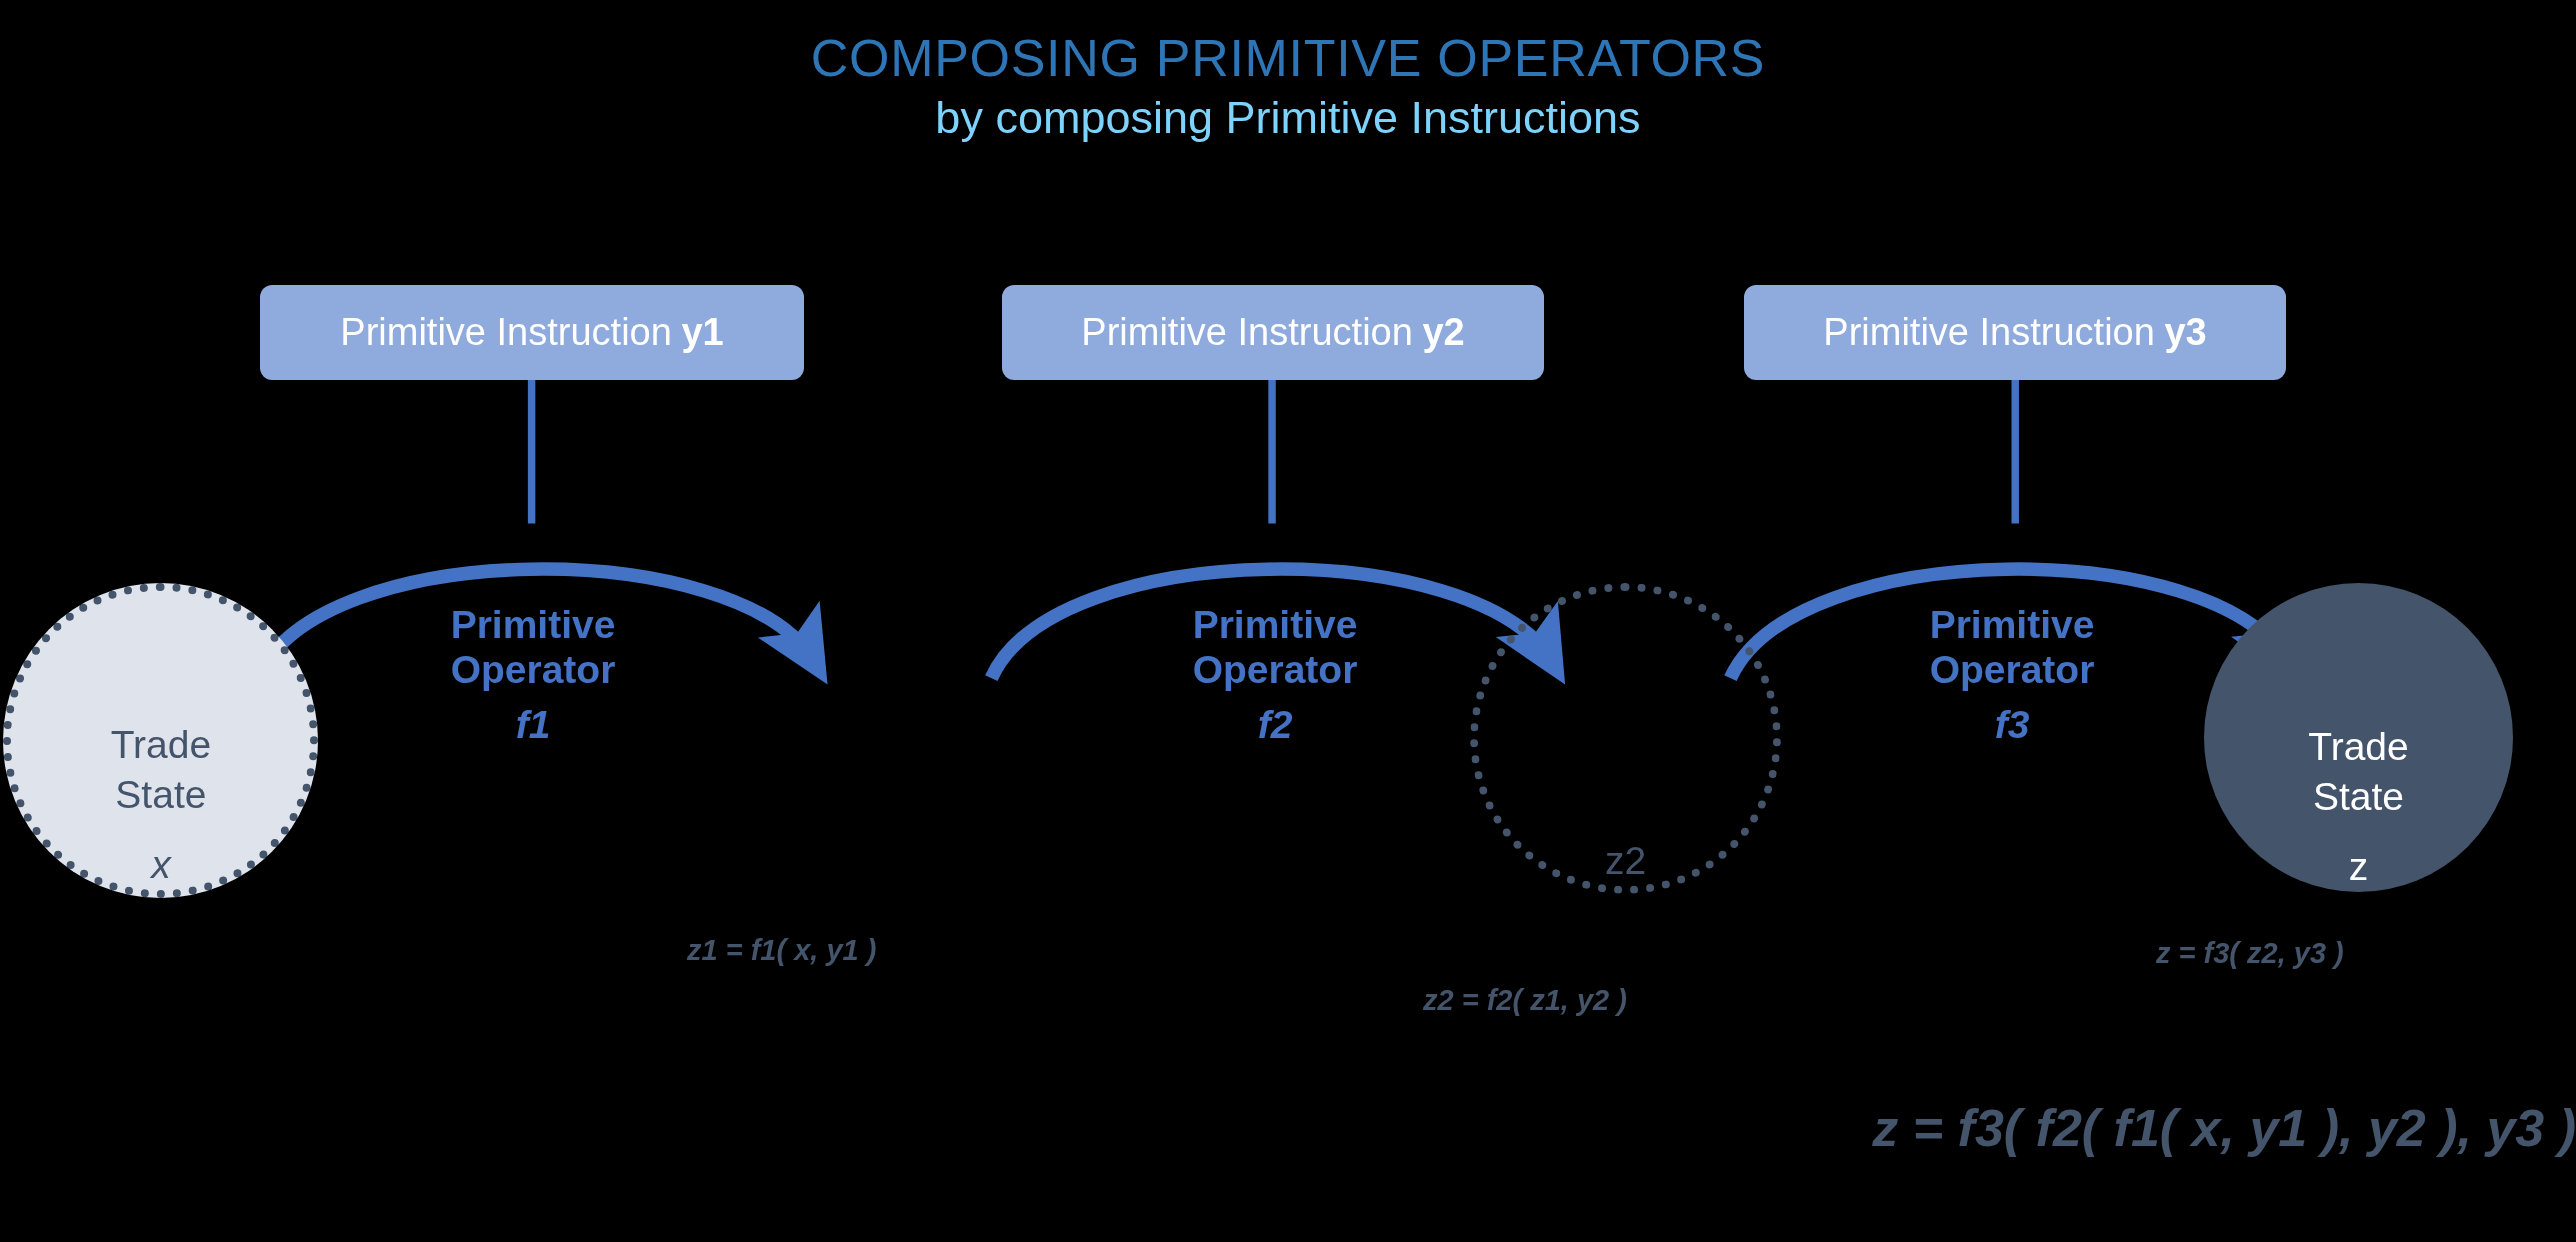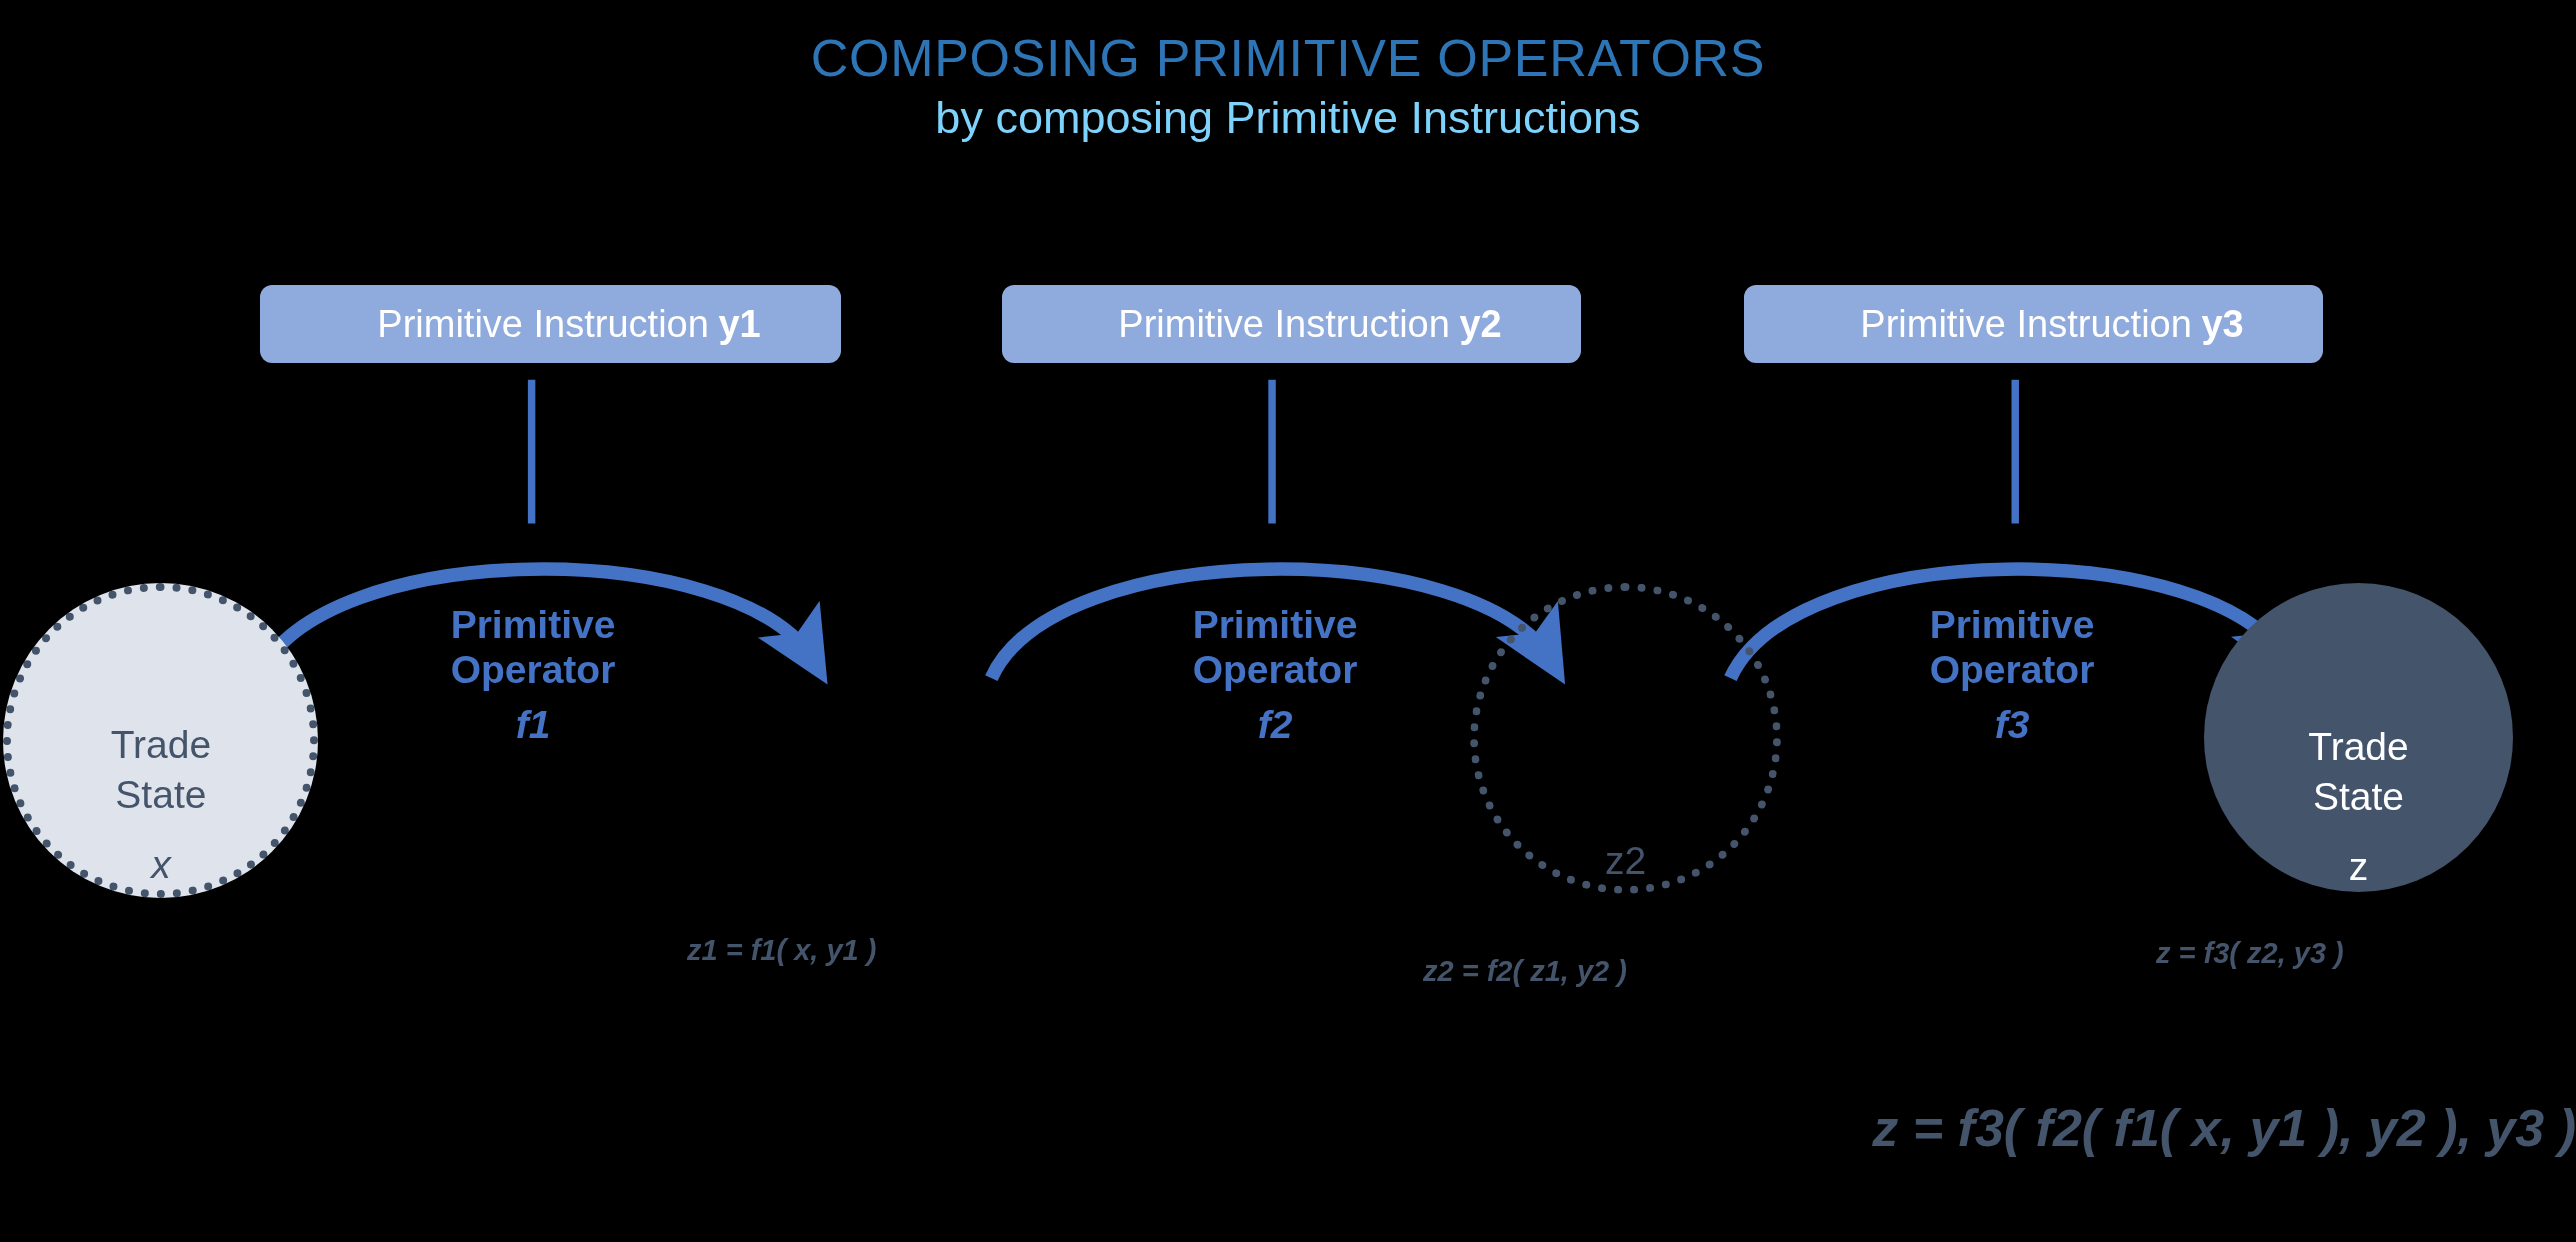--- a/index.html
+++ b/index.html
@@ -47,30 +47,29 @@
     left: 0;
     top: 0;
     width: 2576px;
     height: 1243px;
     pointer-events: none;
   }
 
   
   .instruction-box {
     position: absolute;
-    height: 78px;
+    height: 95px;
     background: #8FAADC;
     border-radius: 12.2px;
     display: flex;
     align-items: center;
     justify-content: center;
     color: #FFFFFF;
     font-size: 38px;
     white-space: nowrap;
-    padding-left: 37px;
   }
   .instruction-box .var {
     font-weight: 700;
     margin-left: 9.5px;
   }
 
   
   .node-circle {
     position: absolute;
     border-radius: 50%;
@@ -222,20 +221,20 @@
   </div>
 
   <div class="operator-label" style="left:1866px; top:602px; width:292px;">
     <span>Primitive</span><br>
     <span>Operator</span>
     <span class="fn">f3</span>
   </div>
 
   <div class="step-formula" style="left:687px; top:934px; width:407px;">z1 = f1( x, y1 )</div>
 
-  <div class="step-formula" style="left:1423px; top:955px; width:407px;">z2 = f2( z1, y2 )</div>
+  <div class="step-formula" style="left:1423px; top:984px; width:407px;">z2 = f2( z1, y2 )</div>
 
   <div class="step-formula" style="left:2156px; top:937px; width:380px;">z = f3( z2, y3 )</div>
 
   <div id="composite-formula">z = f3( f2( f1( x, y1 ), y2 ), y3 )</div>
 
 </div>
 
 
 </body></html>

